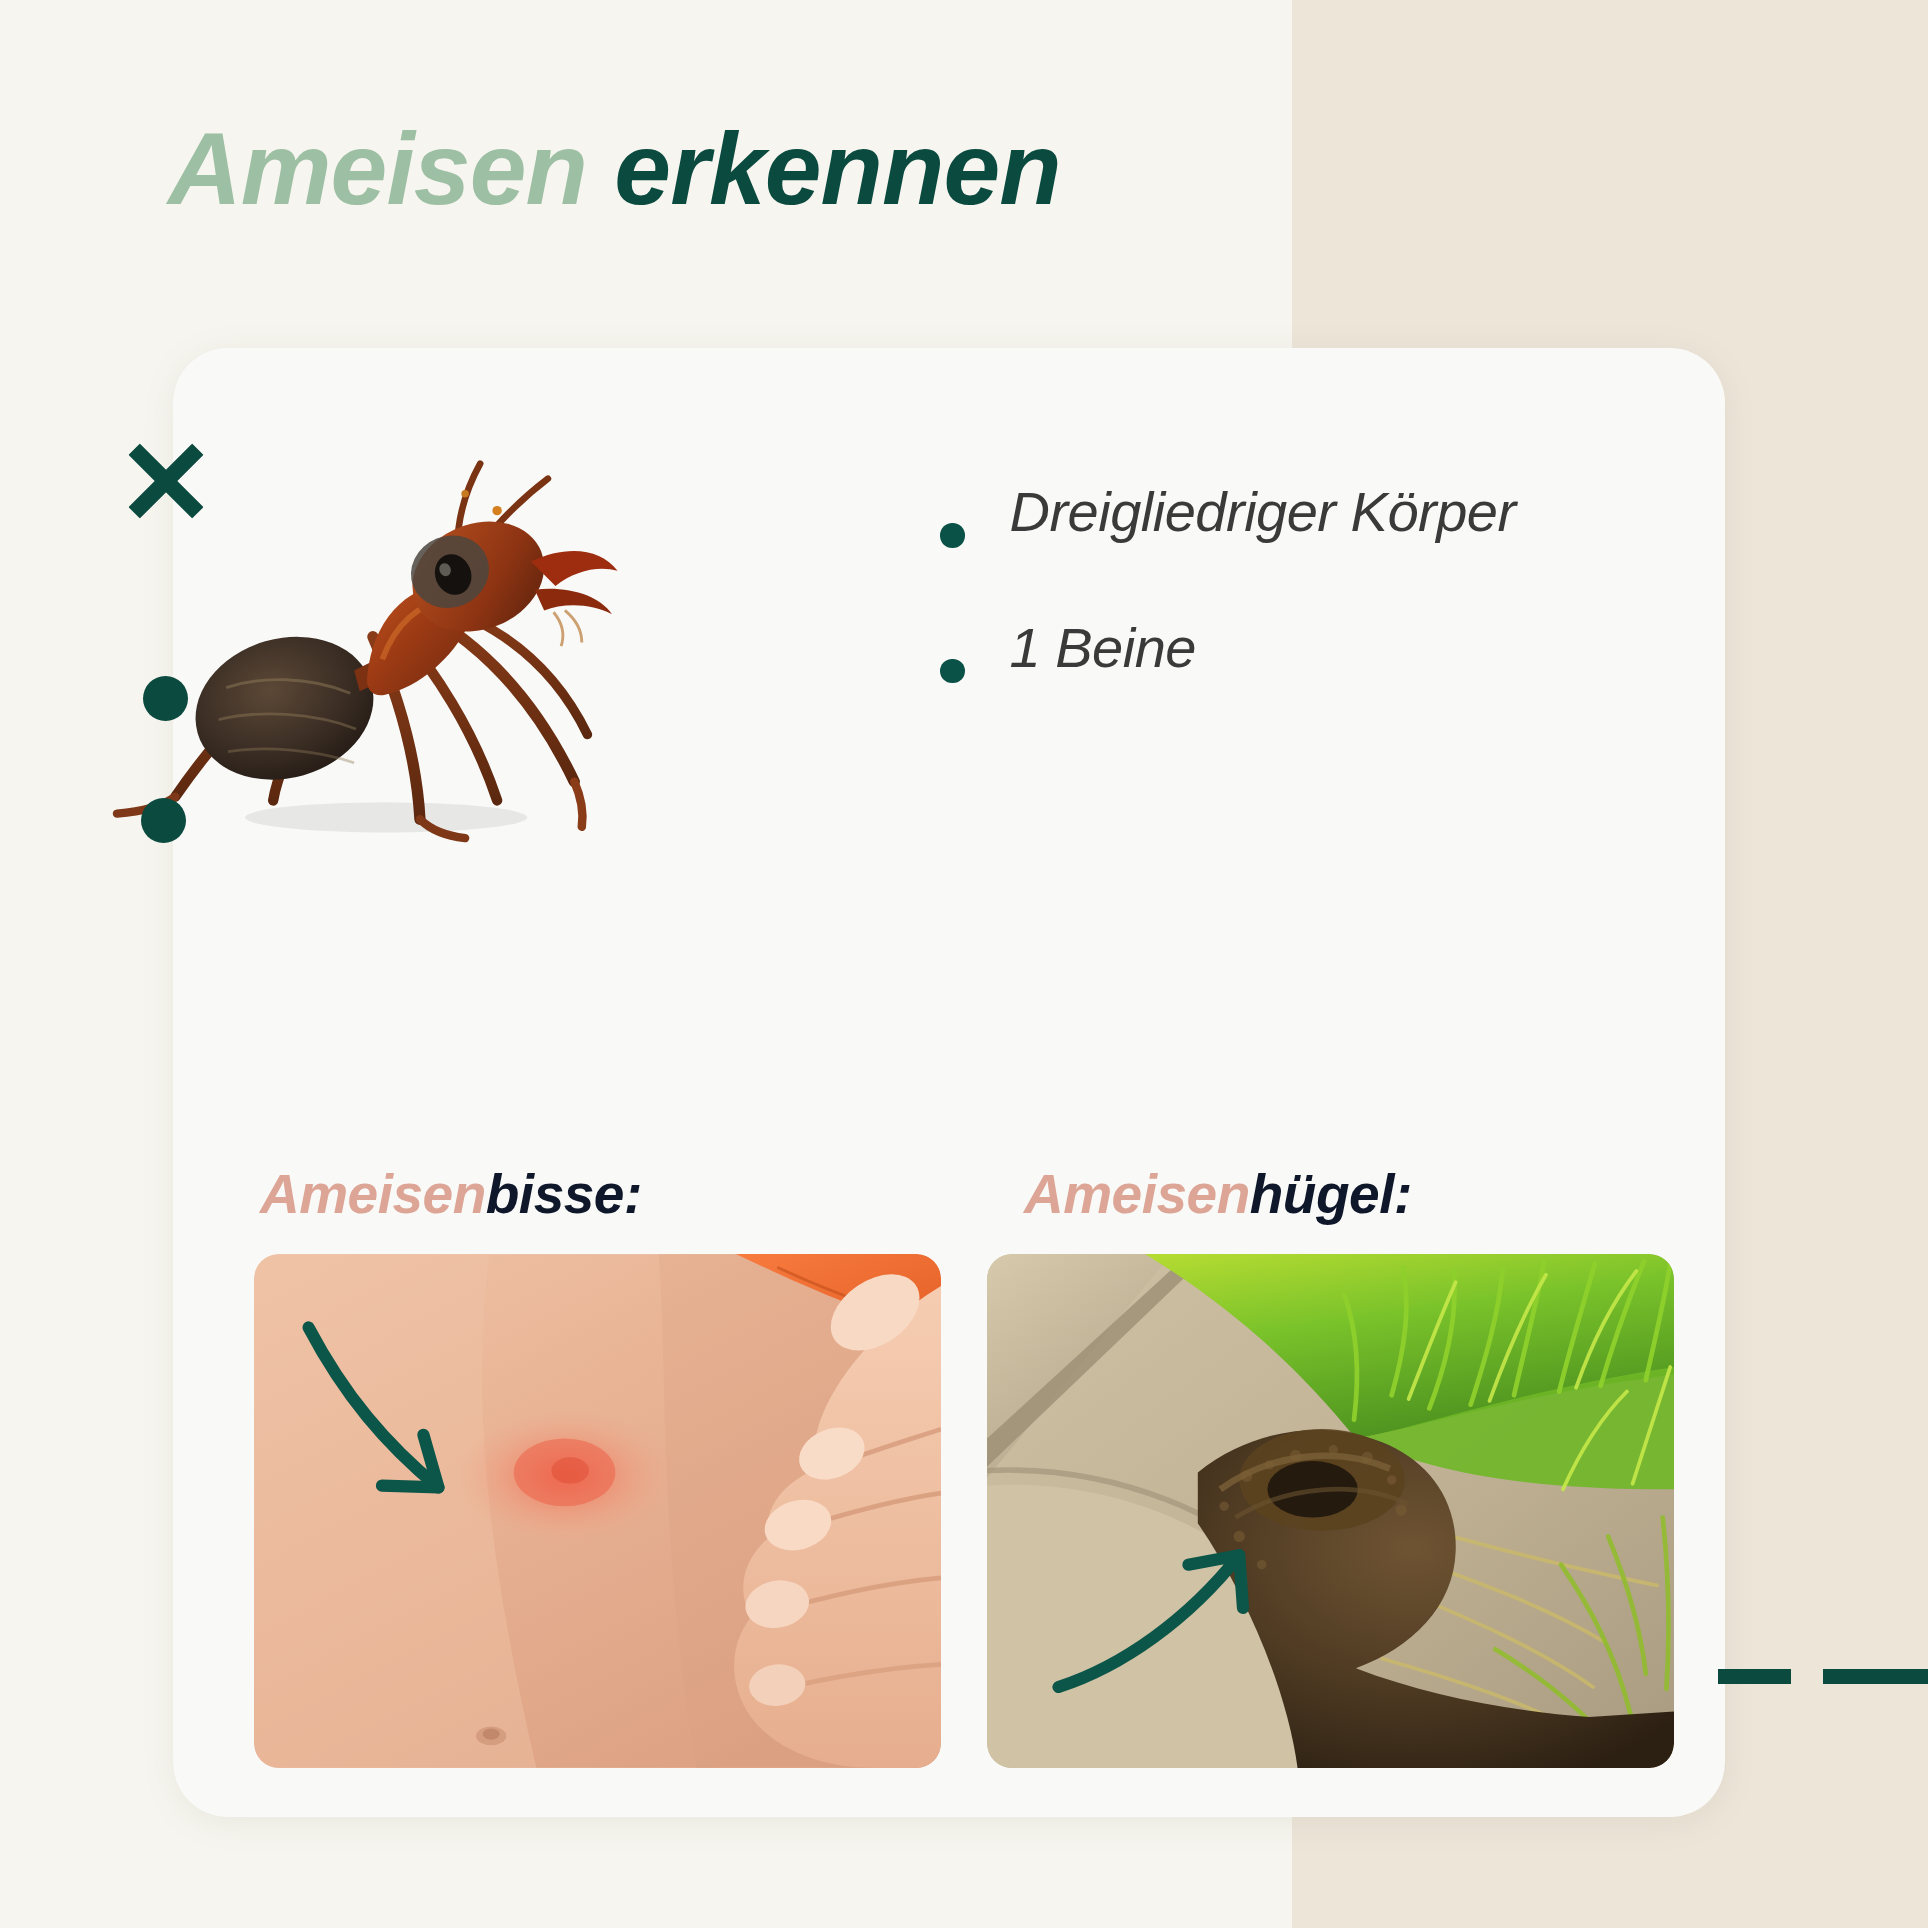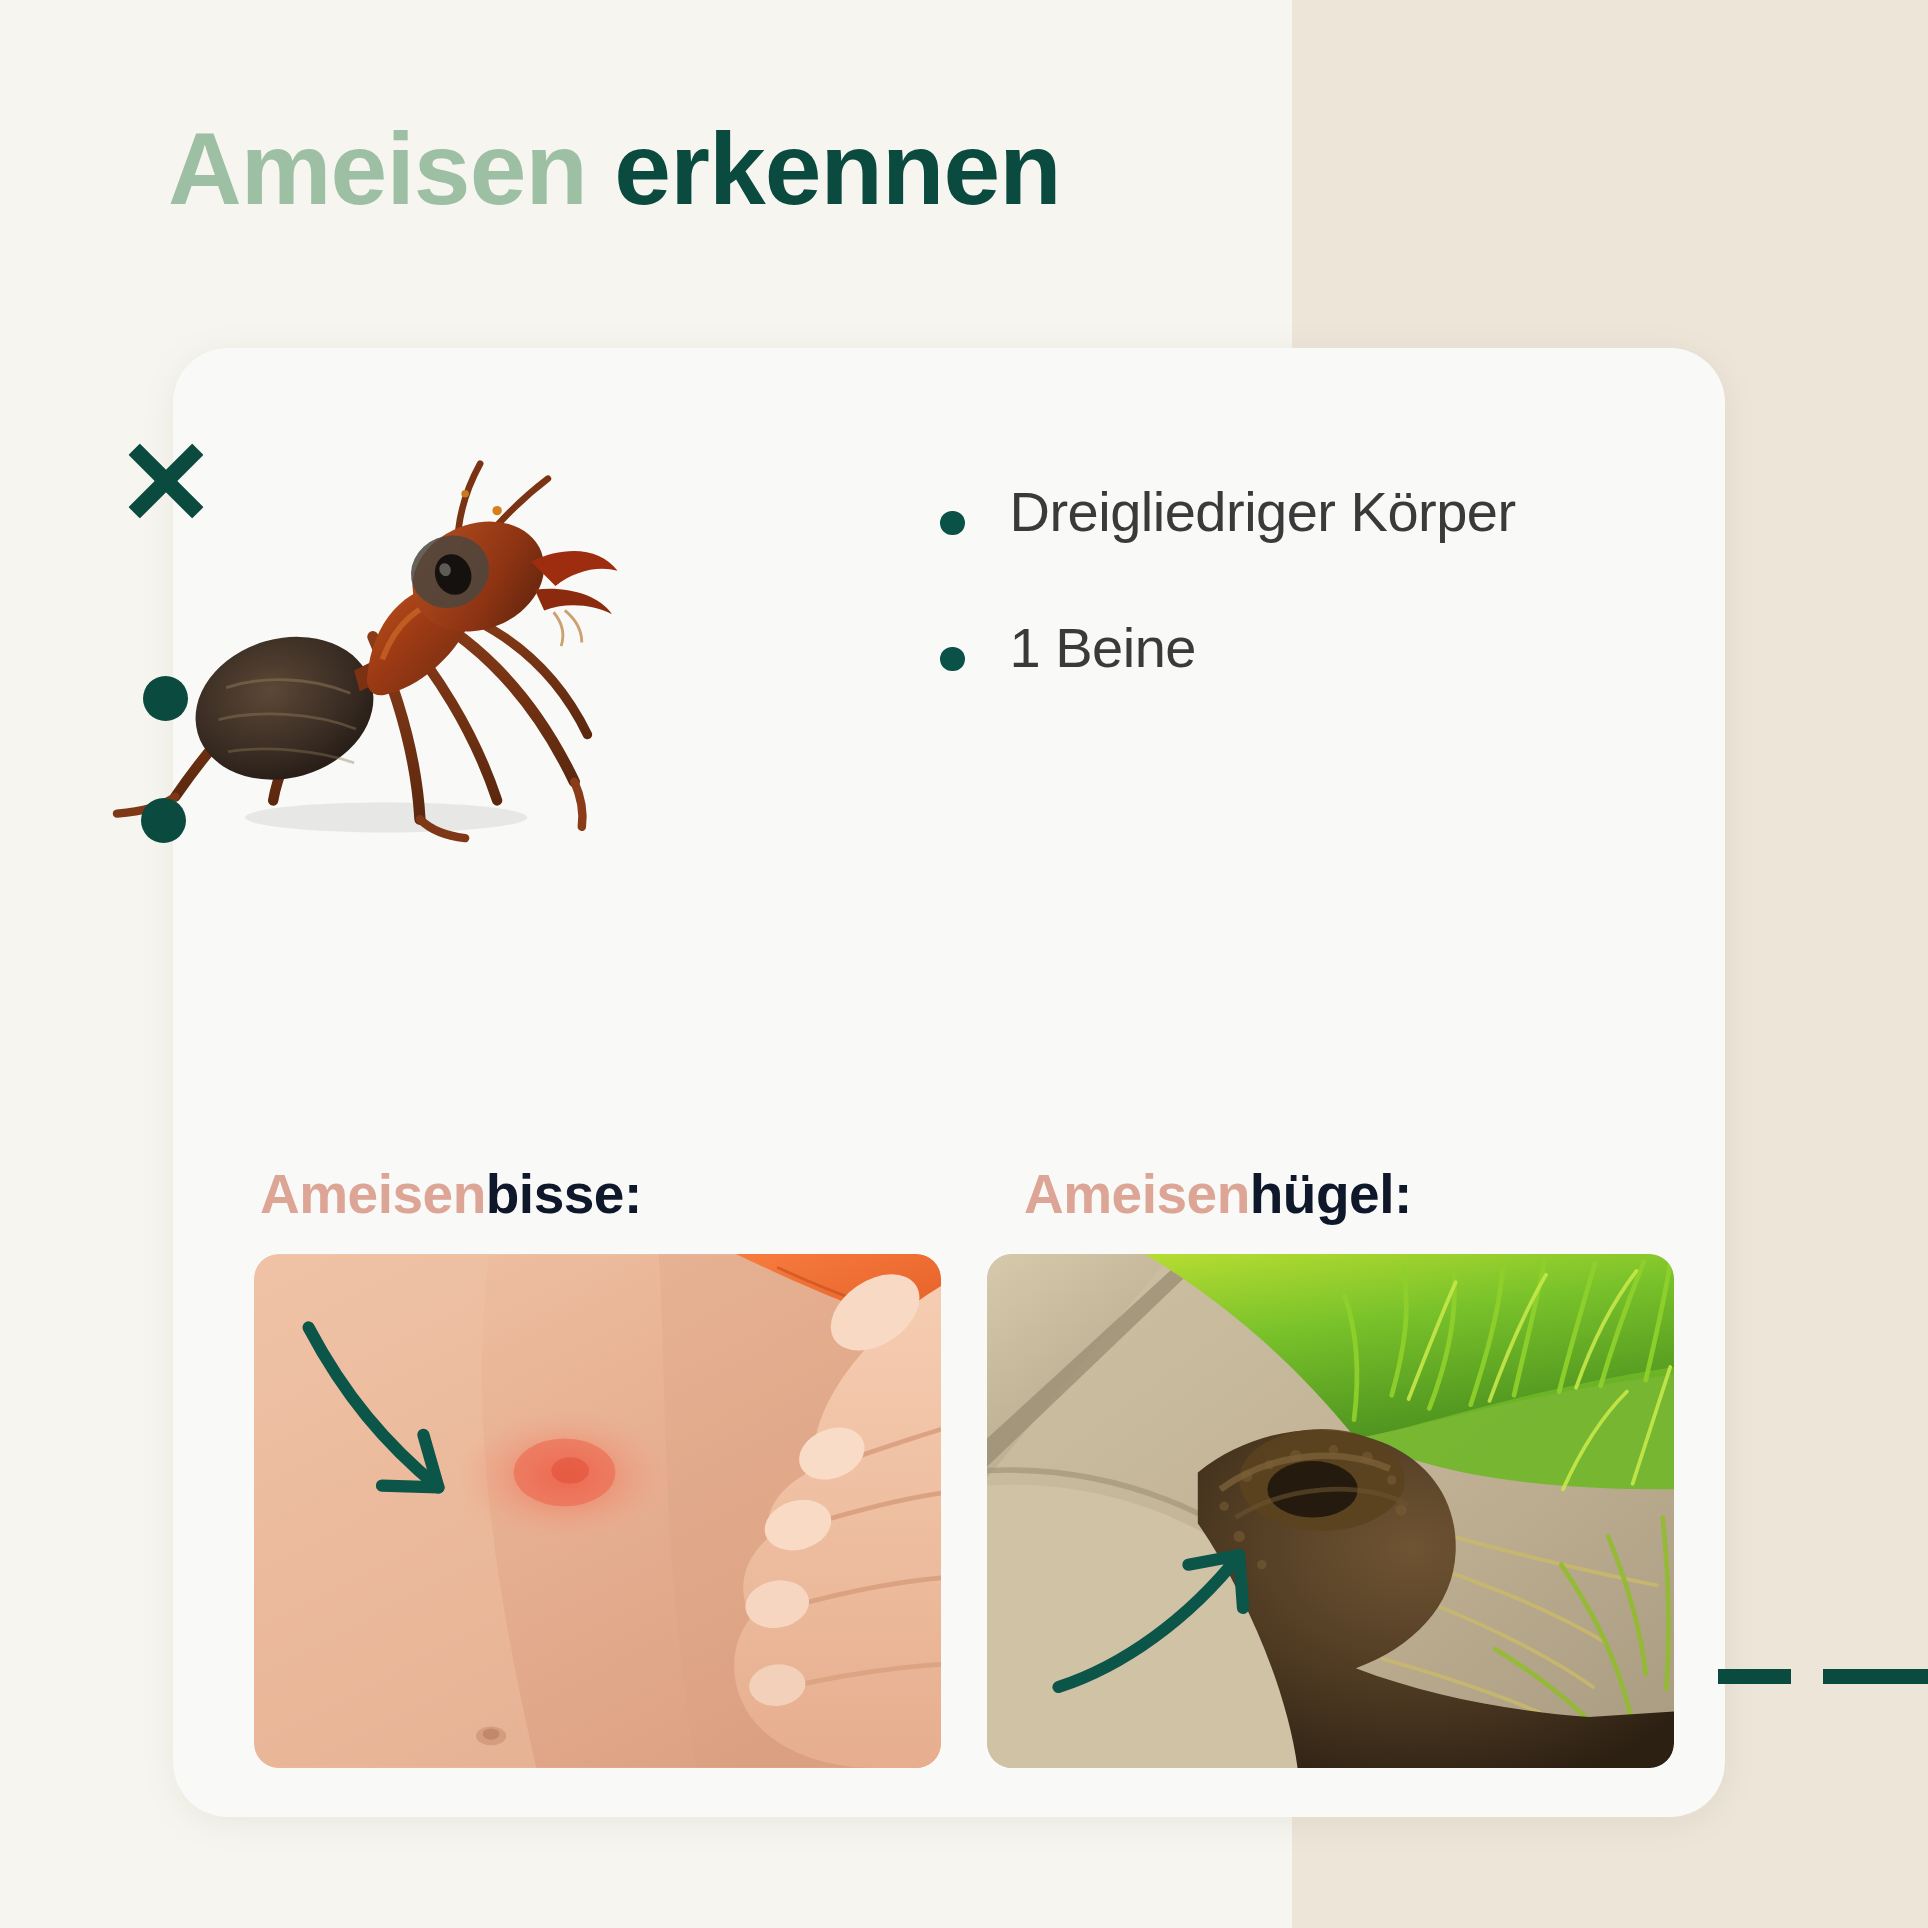--- a/index.html
+++ b/index.html
@@ -12,20 +12,21 @@
     overflow: hidden;
     font-family: "Liberation Sans", sans-serif;
     background: #F6F5EF;
   }
 
   #stage {
     position: relative;
     width: 1928px;
     height: 1872px;
     background: #F6F5EF;
+    font-style: italic;
   }
 
   
   .bg-right {
     position: absolute;
     left: 1292px;
     top: 0;
     width: 637px;
     height: 1928px;
     background: #EDE5D8;
@@ -118,21 +119,21 @@
 
   
   .bullets {
     position: absolute;
     left: 940px;
     top: 476px;
     width: 697px;
   }
   .bullet-row {
     display: flex;
-    align-items: center;
+    align-items: flex-end;
     margin-bottom: 64px;
   }
   .bullet-dot {
     flex: 0 0 auto;
     width: 24.5px;
     height: 24.5px;
     border-radius: 50%;
     background: #0A5247;
     margin-top: 22.6px;
     margin-right: 45px;

